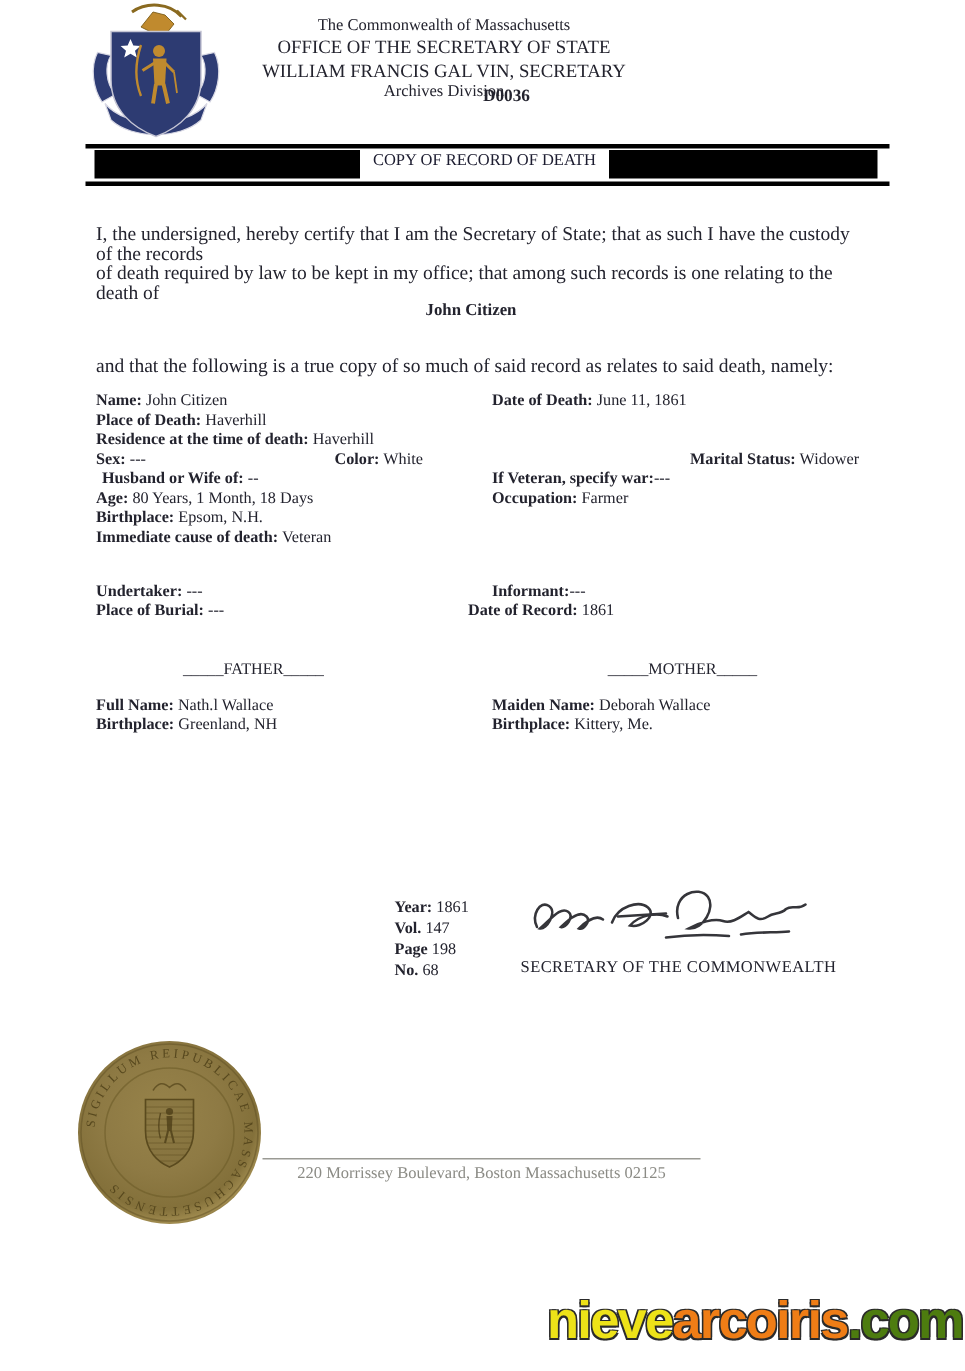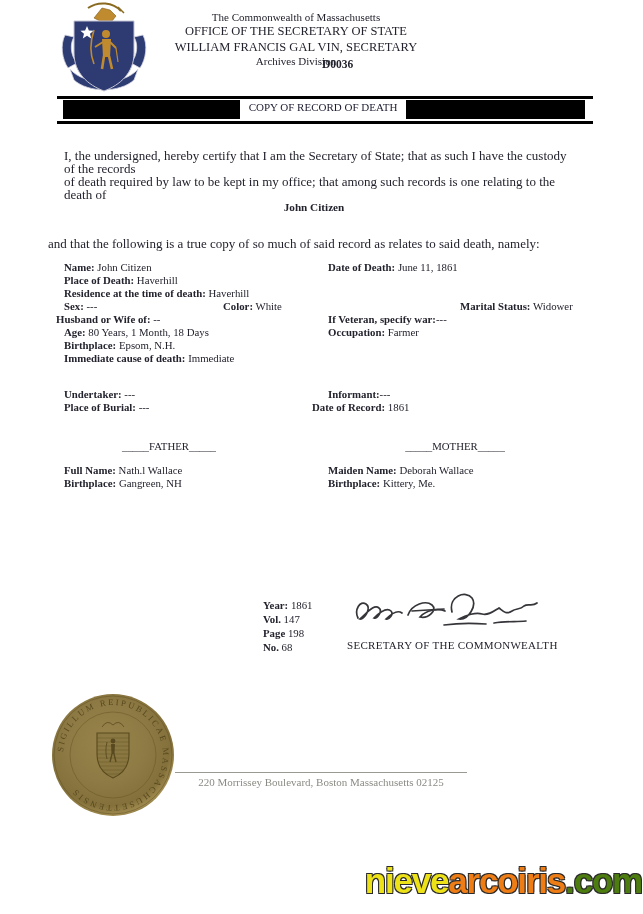--- a/index.html
+++ b/index.html
@@ -20,21 +20,21 @@
   .rule-top{top:96px;}
   .rule-bot{top:121px;}
   .redact{background:#000;height:19px;top:100px;}
   .redact-left{left:63px;width:177px;}
   .redact-right{left:406px;width:179px;}
   .bar-title{left:240px;top:101px;width:166px;text-align:center;font-size:11px;color:#1c1c30;white-space:nowrap;}
   
   .para{font-size:13px;line-height:13px;white-space:pre-line;}
   .para1{left:64px;top:149px;width:505px;}
   .subject{left:64px;top:201px;width:500px;text-align:center;font-weight:bold;font-size:11.2px;}
-  .para2{left:48px;top:237px;width:505px;}
+  .para2{left:64px;top:237px;width:505px;}
   .fld{font-size:10.8px;white-space:nowrap;}
   .fld b{font-weight:bold;}
   .heading-line{font-size:10.8px;text-align:center;white-space:nowrap;}
   .witness{left:263px;top:513px;width:304px;}
   .ref{font-size:10.8px;line-height:14px;left:263px;top:598px;}
   .secretary{left:347px;top:639px;font-size:11px;letter-spacing:.3px;white-space:nowrap;}
   .sig{left:348px;top:582px;width:212px;height:52px;}
   
   .seal-bottom{left:50px;top:692px;width:126px;height:126px;}
   .addr-rule{left:175px;top:772px;width:292px;height:1px;background:#9a9a94;}
@@ -94,43 +94,43 @@
   <div class="abs fld" style="left:328px;top:261px;"><b>Date of Death:</b> <span>June 11, 1861</span></div>
 
   <div class="abs fld" style="left:64px;top:274px;"><b>Place of Death:</b> <span>Haverhill</span></div>
 
   <div class="abs fld" style="left:64px;top:287px;"><b>Residence at the time of death:</b> <span>Haverhill</span></div>
 
   <div class="abs fld" style="left:64px;top:300px;"><b>Sex:</b> <span>---</span></div>
   <div class="abs fld" style="left:223px;top:300px;"><b>Color:</b> <span>White</span></div>
   <div class="abs fld" style="left:460px;top:300px;"><b>Marital Status:</b> <span>Widower</span></div>
 
-  <div class="abs fld" style="left:56px;top:313px;"><b>Husband or Wife of:</b> <span>--</span></div>
+  <div class="abs fld" style="left:68px;top:313px;"><b>Husband or Wife of:</b> <span>--</span></div>
   <div class="abs fld" style="left:328px;top:313px;"><b>If Veteran, specify war:</b><span>---</span></div>
 
   <div class="abs fld" style="left:64px;top:326px;"><b>Age:</b> <span>80 Years, 1 Month, 18 Days</span></div>
   <div class="abs fld" style="left:328px;top:326px;"><b>Occupation:</b> <span>Farmer</span></div>
 
   <div class="abs fld" style="left:64px;top:339px;"><b>Birthplace:</b> <span>Epsom, N.H.</span></div>
 
-  <div class="abs fld" style="left:64px;top:352px;"><b>Immediate cause of death:</b> <span>Immediate</span></div>
+  <div class="abs fld" style="left:64px;top:352px;"><b>Immediate cause of death:</b> <span>Veteran</span></div>
 
   <div class="abs fld" style="left:64px;top:388px;"><b>Undertaker:</b> <span>---</span></div>
   <div class="abs fld" style="left:328px;top:388px;"><b>Informant:</b><span>---</span></div>
 
   <div class="abs fld" style="left:64px;top:401px;"><b>Place of Burial:</b> <span>---</span></div>
   <div class="abs fld" style="left:312px;top:401px;"><b>Date of Record:</b> <span>1861</span></div>
 
   <div class="abs heading-line" style="left:64px;top:440px;width:210px;">_____FATHER_____</div>
   <div class="abs heading-line" style="left:355px;top:440px;width:200px;">_____MOTHER_____</div>
 
   <div class="abs fld" style="left:64px;top:464px;"><b>Full Name:</b> <span>Nath.l Wallace</span></div>
   <div class="abs fld" style="left:328px;top:464px;"><b>Maiden Name:</b> <span>Deborah Wallace</span></div>
 
-  <div class="abs fld" style="left:64px;top:477px;"><b>Birthplace:</b> <span>Gangreen, NH</span></div>
+  <div class="abs fld" style="left:64px;top:477px;"><b>Birthplace:</b> <span>Greenland, NH</span></div>
   <div class="abs fld" style="left:328px;top:477px;"><b>Birthplace:</b> <span>Kittery, Me.</span></div>
 
 
   <div class="abs ref">
     <div><b>Year:</b> <span>1861</span></div>
     <div><b>Vol.</b> <span>147</span></div>
     <div><b>Page</b> <span>198</span></div>
     <div><b>No.</b> <span>68</span></div>
   </div>
 

